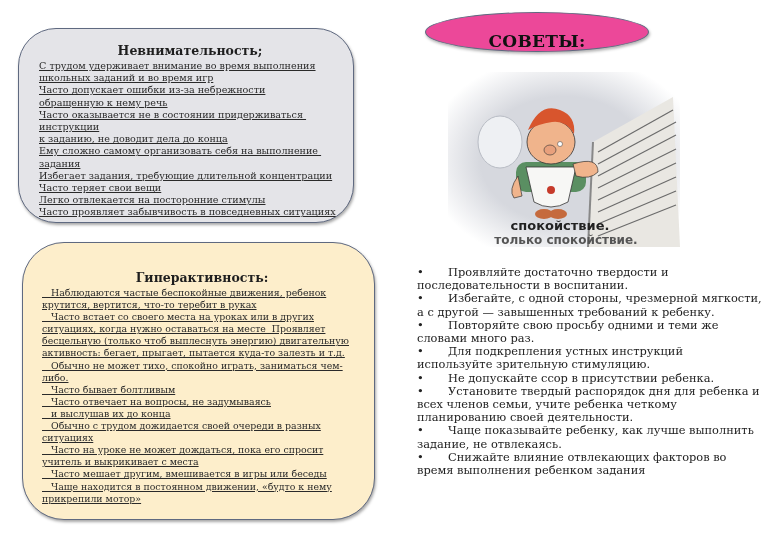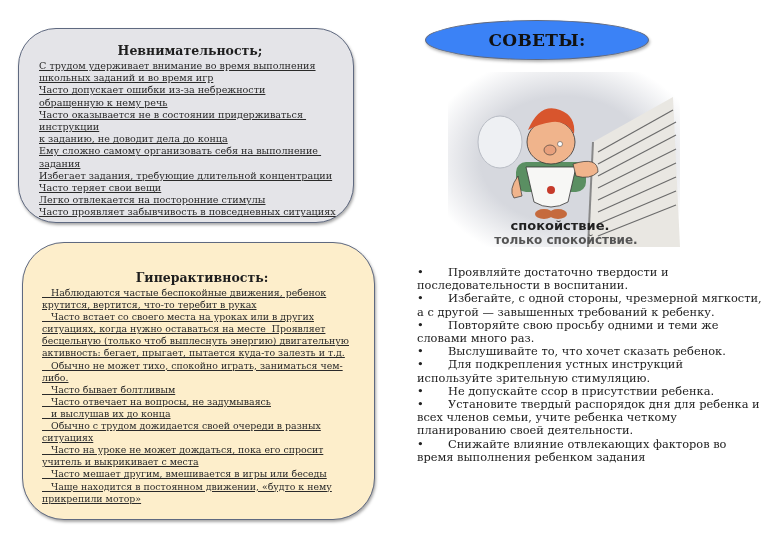--- a/index.html
+++ b/index.html
@@ -29,24 +29,24 @@
   }
   .box-title {
     text-align: center; font-weight: bold; font-size: 12.5px;
     margin-bottom: 2px; color: #1e1e1e;
   }
   .box-lines { font-size: 9.6px; line-height: 12.2px; color: #2a2a2a; text-decoration: underline; }
   .box-lines div { white-space: pre-wrap; }
   #box-hyper .box-lines { font-size: 9.4px; line-height: 12.1px; }
 
   #tips-title-oval {
-    position: absolute; left: 425px; top: 20px; width: 224px; height: 40px;
-    background: #3b82f6; border: 1.5px solid #5f6980; border-radius: 50%;
+    position: absolute; left: 425px; top: 12px; width: 224px; height: 40px;
+    background: #ec4899; border: 1.5px solid #5f6980; border-radius: 50%;
     box-sizing: border-box;
-    display: flex; align-items: center; justify-content: center;
+    display: flex; align-items: flex-end; justify-content: center;
     box-shadow: 1px 2px 3px rgba(0,0,0,0.3);
   }
   #tips-title-oval span { font-weight: bold; font-size: 17px; color: #111; letter-spacing: 0.3px; }
 
   #cartoon {
     position: absolute; left: 448px; top: 72px; width: 232px; height: 175px;
   }
 
   #tips {
     position: absolute; left: 417px; top: 266px; width: 345px;
@@ -142,18 +142,18 @@
     <ellipse cx="110" cy="142" rx="9" ry="5" fill="#c56a3d"></ellipse>
   </g>
   <text x="112" y="158" text-anchor="middle" font-family="DejaVu Sans, sans-serif" font-weight="bold" font-size="13" fill="#222">спокойствие.</text>
   <text x="118" y="172" text-anchor="middle" font-family="DejaVu Sans, sans-serif" font-weight="bold" font-size="12" fill="#555">только спокойствие.</text>
 </svg>
 
 <div id="tips">
   <p class="tip"><span class="bullet">•</span><span>Проявляйте достаточно твердости и последовательности в воспитании.</span></p>
   <p class="tip"><span class="bullet">•</span><span>Избегайте, с одной стороны, чрезмерной мягкости, а с другой — завышенных требований к ребенку.</span></p>
   <p class="tip"><span class="bullet">•</span><span>Повторяйте свою просьбу одними и теми же словами много раз.</span></p>
-  <p class="tip"><span class="bullet">•</span><span>Выслушивайте то, что хочет сказать ребенок.</span></p>
   <p class="tip"><span class="bullet">•</span><span>Для подкрепления устных инструкций используйте зрительную стимуляцию.</span></p>
   <p class="tip"><span class="bullet">•</span><span>Не допускайте ссор в присутствии ребенка.</span></p>
   <p class="tip"><span class="bullet">•</span><span>Установите твердый распорядок дня для ребенка и всех членов семьи, учите ребенка четкому планированию своей деятельности.</span></p>
+  <p class="tip"><span class="bullet">•</span><span>Чаще показывайте ребенку, как лучше выполнить задание, не отвлекаясь.</span></p>
   <p class="tip"><span class="bullet">•</span><span>Снижайте влияние отвлекающих факторов во время выполнения ребенком задания</span></p>
 </div>
 
 </body></html>

